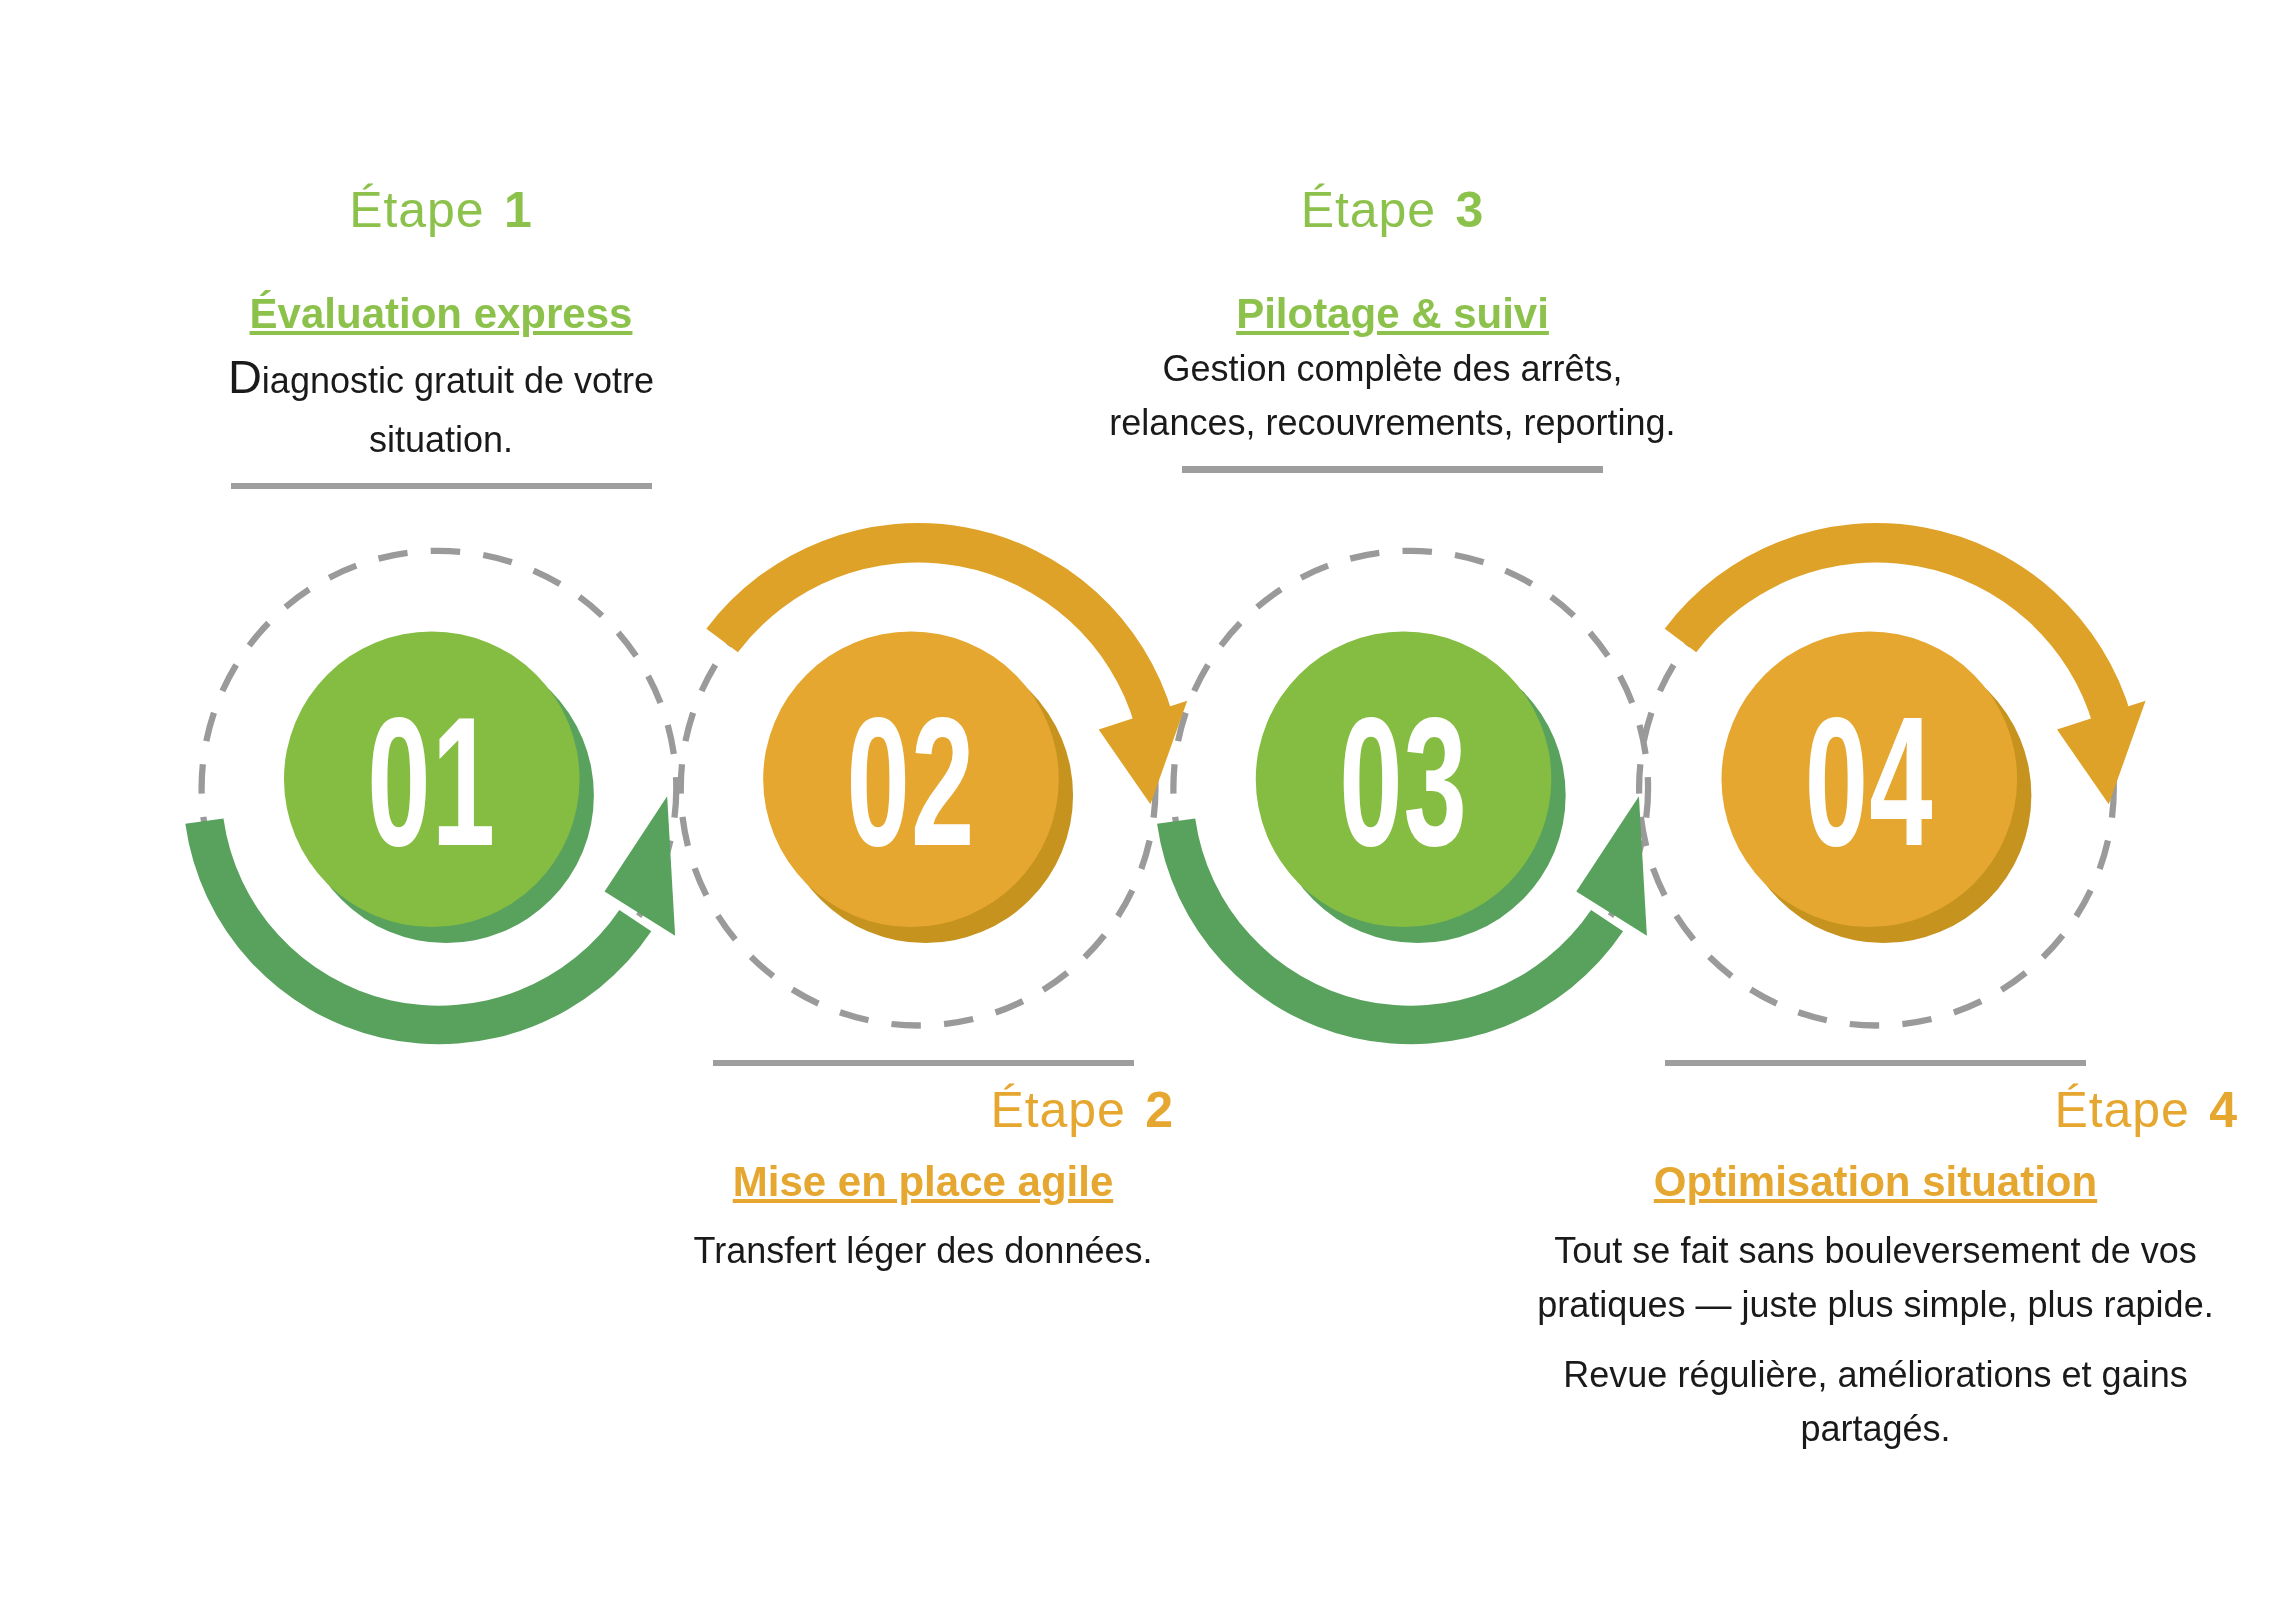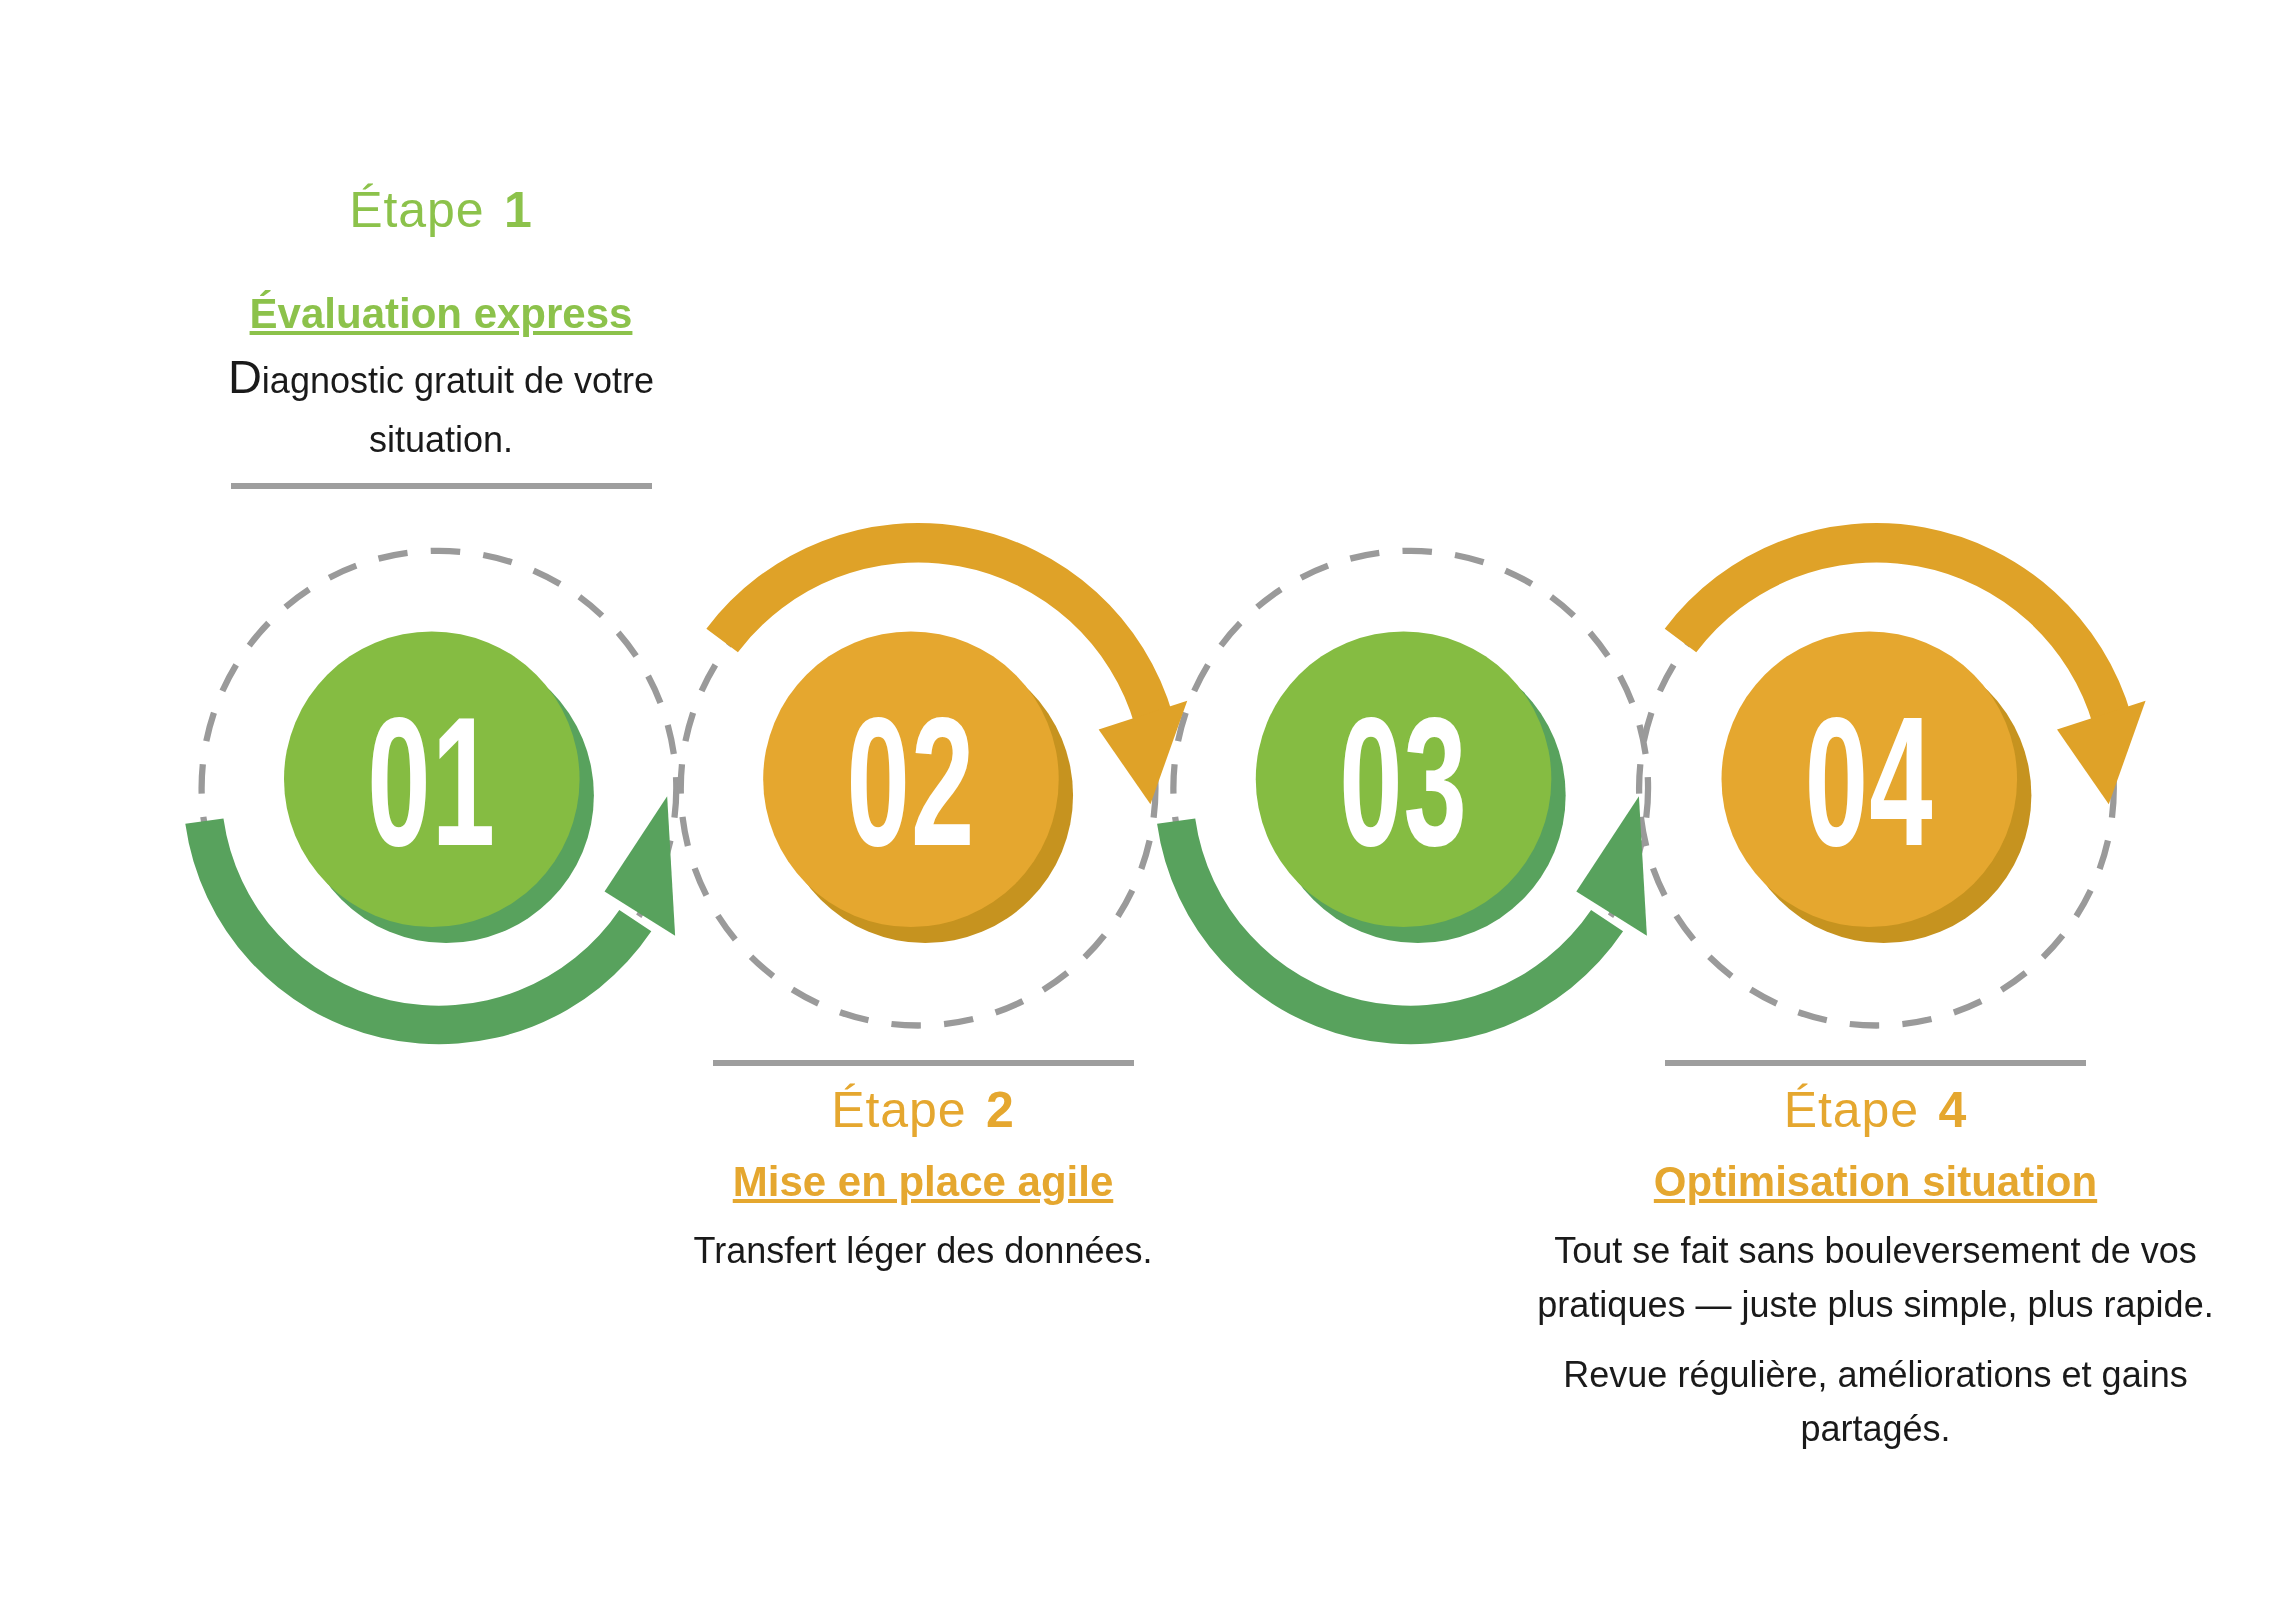--- a/index.html
+++ b/index.html
@@ -63,21 +63,21 @@
     background:var(--gray-line,#9e9e9e);
     margin:0 auto;
   }
   
   .step-block.top{top:179px;}
   .step-block.top .subtitle{margin-top:47px;}
   .step-block.top .desc{margin-top:3.6px;}
   .step-block.top .divider{margin-top:16px;}
   
   .step-block.bottom{top:1060px;}
-  .step-block.bottom .title{margin-top:12.5px;}
+  .step-block.bottom .title{margin-top:12.5px;text-align:right;}
   .step-block.bottom .subtitle{margin-top:16px;}
   .step-block.bottom .desc{margin-top:16px;text-align:center;}
 </style>
 </head>
 <body>
 
 <div class="canvas">
 
   <svg class="diagram" width="2293" height="1622" viewBox="0 0 2560 1811">
 
@@ -131,20 +131,26 @@
     </g>
   </svg>
 
   <div class="step-block top green" style="left:199px;width:484px;">
     <div class="title"><span>Étape</span><span class="tnum">1</span></div>
     <div class="subtitle">Évaluation express</div>
     <p class="desc"><span class="lead">D</span><span>iagnostic gratuit de votre situation.</span></p>
     <div class="divider"></div>
   </div>
 
+  <div class="step-block top green" style="left:1088px;width:609px;">
+    <div class="title"><span>Étape</span><span class="tnum">3</span></div>
+    <div class="subtitle">Pilotage &amp; suivi</div>
+    <p class="desc">Gestion complète des arrêts, relances, recouvrements, reporting.</p>
+    <div class="divider"></div>
+  </div>
 
   <div class="step-block bottom orange" style="left:672px;width:502px;">
     <div class="divider"></div>
     <div class="title"><span>Étape</span><span class="tnum">2</span></div>
     <div class="subtitle">Mise en place agile</div>
     <p class="desc">Transfert léger des données.</p>
   </div>
 
   <div class="step-block bottom orange" style="left:1513px;width:725px;">
     <div class="divider"></div>

